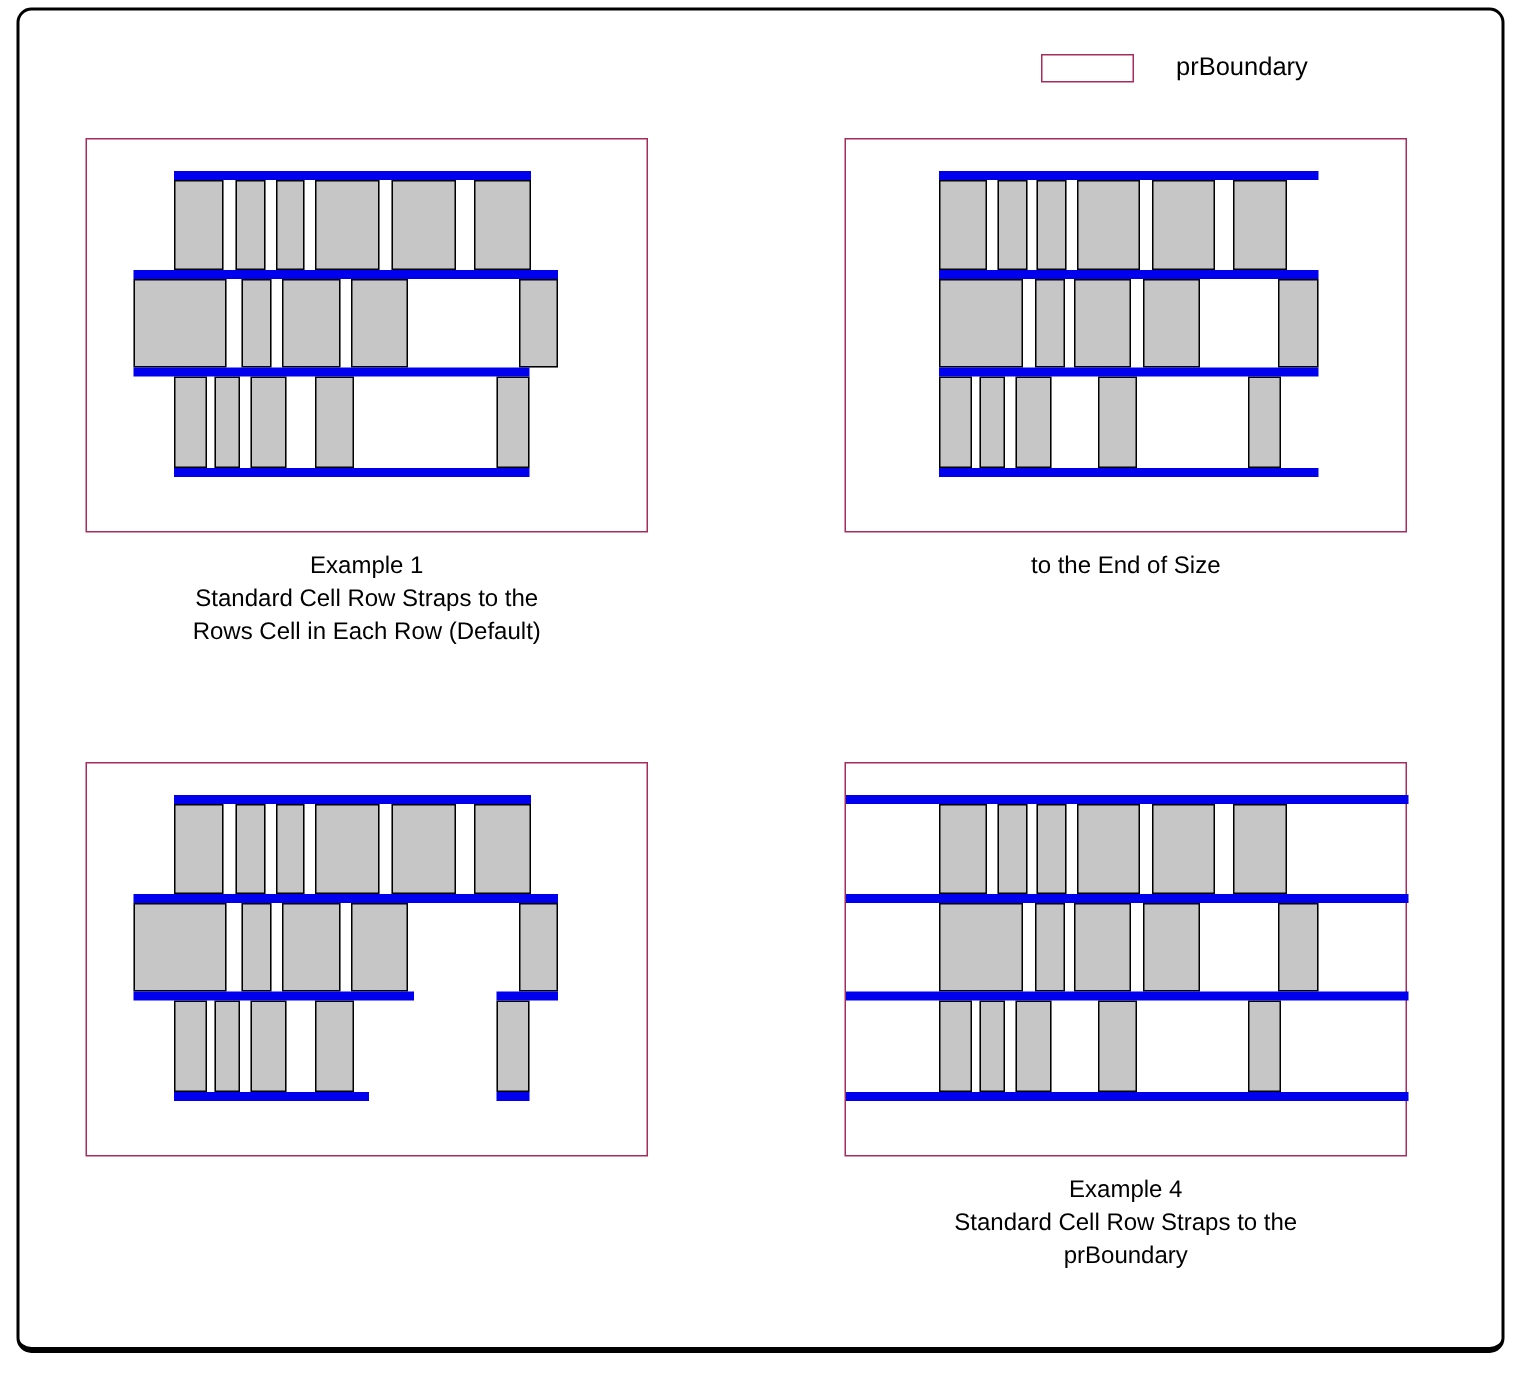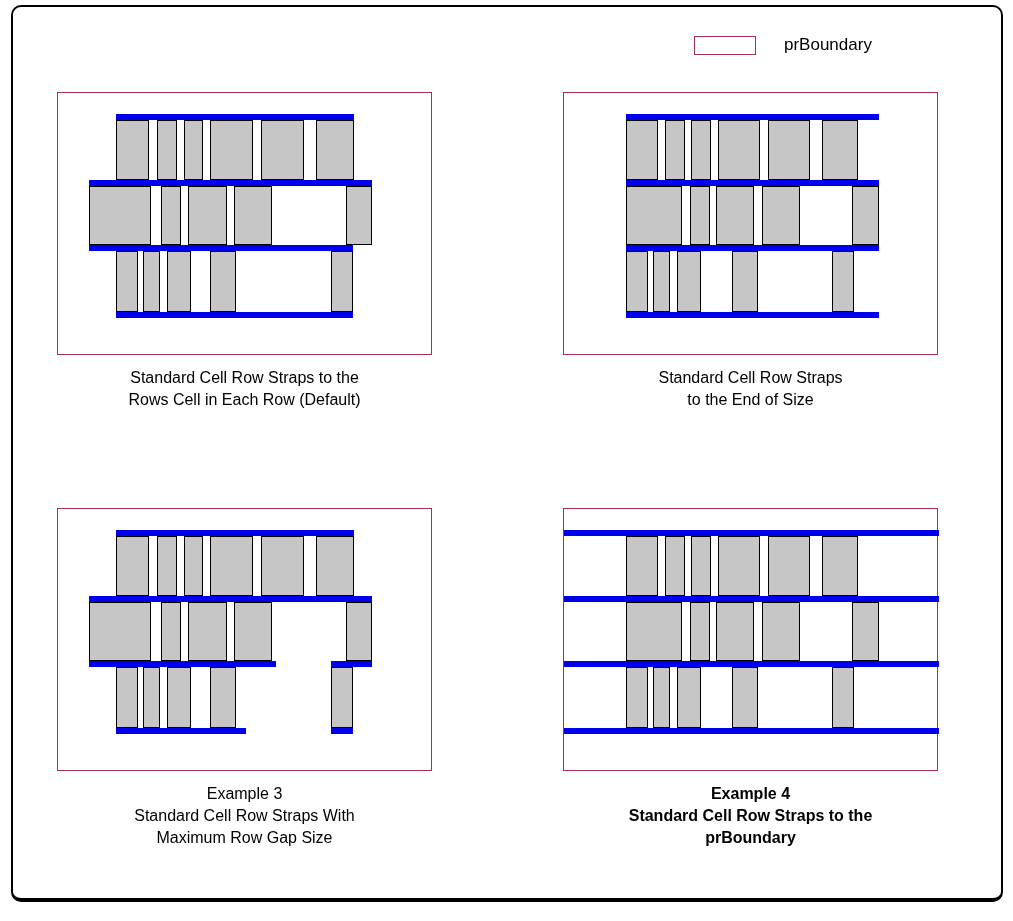--- a/index.html
+++ b/index.html
@@ -100,20 +100,21 @@
       <div class="cell" style="left: 85px; top: 158px; width: 17px; height: 61px; background: rgb(198, 198, 198); border-color: rgb(0, 0, 0);"></div>
       <div class="cell" style="left: 109px; top: 158px; width: 24px; height: 61px; background: rgb(198, 198, 198); border-color: rgb(0, 0, 0);"></div>
       <div class="cell" style="left: 152px; top: 158px; width: 26px; height: 61px; background: rgb(198, 198, 198); border-color: rgb(0, 0, 0);"></div>
       <div class="cell" style="left: 273px; top: 158px; width: 22px; height: 61px; background: rgb(198, 198, 198); border-color: rgb(0, 0, 0);"></div>
       <div class="strap" style="left: 58px; top: 21px; width: 238px; height: 6px; background: rgb(0, 0, 238);"></div>
       <div class="strap" style="left: 31px; top: 87px; width: 283px; height: 6px; background: rgb(0, 0, 238);"></div>
       <div class="strap" style="left: 31px; top: 152px; width: 264px; height: 6px; background: rgb(0, 0, 238);"></div>
       <div class="strap" style="left: 58px; top: 219px; width: 237px; height: 6px; background: rgb(0, 0, 238);"></div>
     </div>
     <div class="caption" style="left: 59.5px; top: 367px;">
+      <div>Example 1</div>
       <div>Standard Cell Row Straps to the</div>
       <div>Rows Cell in Each Row (Default)</div>
     </div>
     <div class="boundary" style="left: 563px; top: 92px; width: 375px; height: 263px; border-color: rgb(166, 44, 92);">
       <div class="cell" style="left: 62px; top: 27px; width: 32px; height: 60px; background: rgb(198, 198, 198); border-color: rgb(0, 0, 0);"></div>
       <div class="cell" style="left: 101px; top: 27px; width: 20px; height: 60px; background: rgb(198, 198, 198); border-color: rgb(0, 0, 0);"></div>
       <div class="cell" style="left: 127px; top: 27px; width: 20px; height: 60px; background: rgb(198, 198, 198); border-color: rgb(0, 0, 0);"></div>
       <div class="cell" style="left: 154px; top: 27px; width: 42px; height: 60px; background: rgb(198, 198, 198); border-color: rgb(0, 0, 0);"></div>
       <div class="cell" style="left: 204px; top: 27px; width: 42px; height: 60px; background: rgb(198, 198, 198); border-color: rgb(0, 0, 0);"></div>
       <div class="cell" style="left: 258px; top: 27px; width: 36px; height: 60px; background: rgb(198, 198, 198); border-color: rgb(0, 0, 0);"></div>
@@ -126,21 +127,20 @@
       <div class="cell" style="left: 89px; top: 158px; width: 17px; height: 61px; background: rgb(198, 198, 198); border-color: rgb(0, 0, 0);"></div>
       <div class="cell" style="left: 113px; top: 158px; width: 24px; height: 61px; background: rgb(198, 198, 198); border-color: rgb(0, 0, 0);"></div>
       <div class="cell" style="left: 168px; top: 158px; width: 26px; height: 61px; background: rgb(198, 198, 198); border-color: rgb(0, 0, 0);"></div>
       <div class="cell" style="left: 268px; top: 158px; width: 22px; height: 61px; background: rgb(198, 198, 198); border-color: rgb(0, 0, 0);"></div>
       <div class="strap" style="left: 62px; top: 21px; width: 253px; height: 6px; background: rgb(0, 0, 238);"></div>
       <div class="strap" style="left: 62px; top: 87px; width: 253px; height: 6px; background: rgb(0, 0, 238);"></div>
       <div class="strap" style="left: 62px; top: 152px; width: 253px; height: 6px; background: rgb(0, 0, 238);"></div>
       <div class="strap" style="left: 62px; top: 219px; width: 253px; height: 6px; background: rgb(0, 0, 238);"></div>
     </div>
     <div class="caption" style="left: 565.5px; top: 367px;">
-      <div>Standard Cell Row Straps</div>
       <div>to the End of Size</div>
     </div>
     <div class="boundary" style="left: 57px; top: 508px; width: 375px; height: 263px; border-color: rgb(166, 44, 92);">
       <div class="cell" style="left: 58px; top: 27px; width: 33px; height: 60px; background: rgb(198, 198, 198); border-color: rgb(0, 0, 0);"></div>
       <div class="cell" style="left: 99px; top: 27px; width: 20px; height: 60px; background: rgb(198, 198, 198); border-color: rgb(0, 0, 0);"></div>
       <div class="cell" style="left: 126px; top: 27px; width: 19px; height: 60px; background: rgb(198, 198, 198); border-color: rgb(0, 0, 0);"></div>
       <div class="cell" style="left: 152px; top: 27px; width: 43px; height: 60px; background: rgb(198, 198, 198); border-color: rgb(0, 0, 0);"></div>
       <div class="cell" style="left: 203px; top: 27px; width: 43px; height: 60px; background: rgb(198, 198, 198); border-color: rgb(0, 0, 0);"></div>
       <div class="cell" style="left: 258px; top: 27px; width: 38px; height: 60px; background: rgb(198, 198, 198); border-color: rgb(0, 0, 0);"></div>
       <div class="cell" style="left: 31px; top: 93px; width: 62px; height: 59px; background: rgb(198, 198, 198); border-color: rgb(0, 0, 0);"></div>
@@ -153,25 +153,20 @@
       <div class="cell" style="left: 109px; top: 158px; width: 24px; height: 61px; background: rgb(198, 198, 198); border-color: rgb(0, 0, 0);"></div>
       <div class="cell" style="left: 152px; top: 158px; width: 26px; height: 61px; background: rgb(198, 198, 198); border-color: rgb(0, 0, 0);"></div>
       <div class="cell" style="left: 273px; top: 158px; width: 22px; height: 61px; background: rgb(198, 198, 198); border-color: rgb(0, 0, 0);"></div>
       <div class="strap" style="left: 58px; top: 21px; width: 238px; height: 6px; background: rgb(0, 0, 238);"></div>
       <div class="strap" style="left: 31px; top: 87px; width: 283px; height: 6px; background: rgb(0, 0, 238);"></div>
       <div class="strap" style="left: 31px; top: 152px; width: 187px; height: 6px; background: rgb(0, 0, 238);"></div>
       <div class="strap" style="left: 273px; top: 152px; width: 41px; height: 6px; background: rgb(0, 0, 238);"></div>
       <div class="strap" style="left: 58px; top: 219px; width: 130px; height: 6px; background: rgb(0, 0, 238);"></div>
       <div class="strap" style="left: 273px; top: 219px; width: 22px; height: 6px; background: rgb(0, 0, 238);"></div>
     </div>
-    <div class="caption" style="left: 59.5px; top: 783px;">
-      <div>Example 3</div>
-      <div>Standard Cell Row Straps With</div>
-      <div>Maximum Row Gap Size</div>
-    </div>
     <div class="boundary" style="left: 563px; top: 508px; width: 375px; height: 263px; border-color: rgb(166, 44, 92);">
       <div class="cell" style="left: 62px; top: 27px; width: 32px; height: 60px; background: rgb(198, 198, 198); border-color: rgb(0, 0, 0);"></div>
       <div class="cell" style="left: 101px; top: 27px; width: 20px; height: 60px; background: rgb(198, 198, 198); border-color: rgb(0, 0, 0);"></div>
       <div class="cell" style="left: 127px; top: 27px; width: 20px; height: 60px; background: rgb(198, 198, 198); border-color: rgb(0, 0, 0);"></div>
       <div class="cell" style="left: 154px; top: 27px; width: 42px; height: 60px; background: rgb(198, 198, 198); border-color: rgb(0, 0, 0);"></div>
       <div class="cell" style="left: 204px; top: 27px; width: 42px; height: 60px; background: rgb(198, 198, 198); border-color: rgb(0, 0, 0);"></div>
       <div class="cell" style="left: 258px; top: 27px; width: 36px; height: 60px; background: rgb(198, 198, 198); border-color: rgb(0, 0, 0);"></div>
       <div class="cell" style="left: 62px; top: 93px; width: 56px; height: 59px; background: rgb(198, 198, 198); border-color: rgb(0, 0, 0);"></div>
       <div class="cell" style="left: 126px; top: 93px; width: 20px; height: 59px; background: rgb(198, 198, 198); border-color: rgb(0, 0, 0);"></div>
       <div class="cell" style="left: 152px; top: 93px; width: 38px; height: 59px; background: rgb(198, 198, 198); border-color: rgb(0, 0, 0);"></div>
@@ -180,18 +175,18 @@
       <div class="cell" style="left: 62px; top: 158px; width: 22px; height: 61px; background: rgb(198, 198, 198); border-color: rgb(0, 0, 0);"></div>
       <div class="cell" style="left: 89px; top: 158px; width: 17px; height: 61px; background: rgb(198, 198, 198); border-color: rgb(0, 0, 0);"></div>
       <div class="cell" style="left: 113px; top: 158px; width: 24px; height: 61px; background: rgb(198, 198, 198); border-color: rgb(0, 0, 0);"></div>
       <div class="cell" style="left: 168px; top: 158px; width: 26px; height: 61px; background: rgb(198, 198, 198); border-color: rgb(0, 0, 0);"></div>
       <div class="cell" style="left: 268px; top: 158px; width: 22px; height: 61px; background: rgb(198, 198, 198); border-color: rgb(0, 0, 0);"></div>
       <div class="strap" style="left: 0px; top: 21px; width: 375px; height: 6px; background: rgb(0, 0, 238);"></div>
       <div class="strap" style="left: 0px; top: 87px; width: 375px; height: 6px; background: rgb(0, 0, 238);"></div>
       <div class="strap" style="left: 0px; top: 152px; width: 375px; height: 6px; background: rgb(0, 0, 238);"></div>
       <div class="strap" style="left: 0px; top: 219px; width: 375px; height: 6px; background: rgb(0, 0, 238);"></div>
     </div>
-    <div class="caption" style="left: 565.5px; top: 783px; font-weight: bold;">
+    <div class="caption" style="left: 565.5px; top: 783px;">
       <div>Example 4</div>
       <div>Standard Cell Row Straps to the</div>
       <div>prBoundary</div>
     </div>
   </div>
 
 </body></html>

